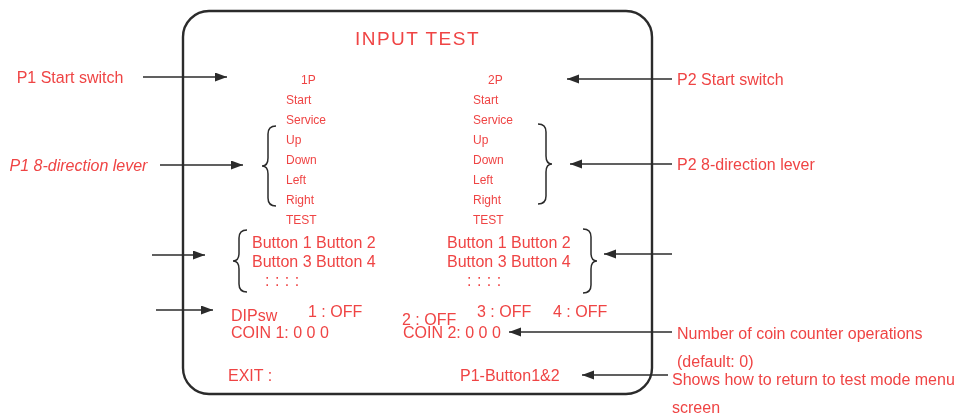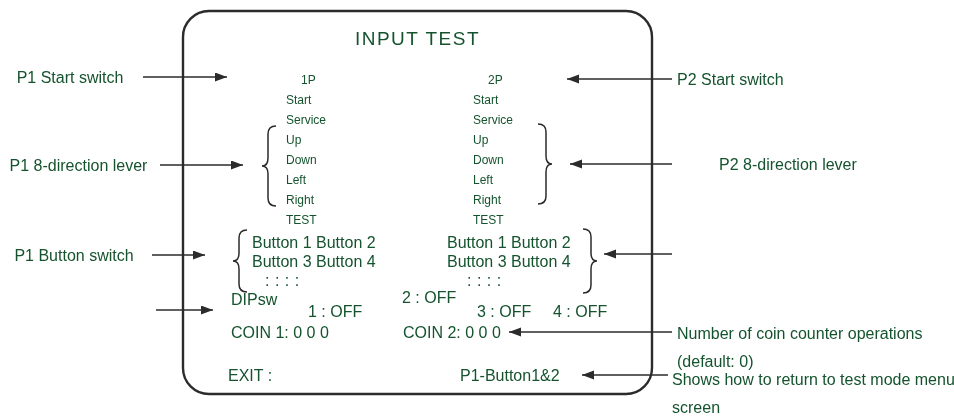--- a/index.html
+++ b/index.html
@@ -1,18 +1,18 @@
 <!DOCTYPE html>
 <html><head>
 <meta charset="utf-8">
 <style>
   html,body{margin:0;padding:0;background:#ffffff;}
   .canvas{
     position:relative;width:954px;height:418px;background:#ffffff;
-    font-family:"Liberation Sans", sans-serif;color:#14532d;overflow:hidden;
+    font-family:"Liberation Sans", sans-serif;color:#ef4444;overflow:hidden;
   }
   .abs{position:absolute;}
   svg.overlay{position:absolute;left:0;top:0;width:954px;height:418px;}
   .title{
     left:183px;top:28px;width:469px;text-align:center;
     font-size:19px;letter-spacing:1.5px;font-weight:500;
   }
   .col .row{height:20px;font-size:12px;line-height:20px;white-space:nowrap;}
   .col .hdr{padding-left:15px;}
   .btncol .brow{height:19px;font-size:16px;line-height:19px;white-space:nowrap;}
@@ -82,34 +82,33 @@
     <div class="brow">Button 3 Button 4</div>
     <div class="brow dots" style="padding-left:13px;">:     :          :     :</div>
   </div>
 
   <div class="abs btncol" style="left:447px;top:233px;">
     <div class="brow">Button 1 Button 2</div>
     <div class="brow">Button 3 Button 4</div>
     <div class="brow dots" style="padding-left:20px;">:     :          :     :</div>
   </div>
 
-  <div class="abs scr" style="left:231px;top:292px;">DIPsw</div>
+  <div class="abs scr" style="left:231px;top:308px;">DIPsw</div>
   <div class="abs scr" style="left:308px;top:304px;">1 : OFF</div>
-  <div class="abs scr" style="left:402px;top:290px;">2 : OFF</div>
+  <div class="abs scr" style="left:402px;top:312px;">2 : OFF</div>
   <div class="abs scr" style="left:477px;top:304px;">3 : OFF</div>
   <div class="abs scr" style="left:553px;top:304px;">4 : OFF</div>
 
   <div class="abs scr" style="left:231px;top:325px;">COIN 1: 0 0 0</div>
   <div class="abs scr" style="left:403px;top:325px;">COIN 2: 0 0 0</div>
 
   <div class="abs scr" style="left:228px;top:368px;">EXIT :</div>
   <div class="abs scr" style="left:460px;top:368px;">P1-Button1&amp;2</div>
 
   <div class="abs callout ra" style="left:0;width:140px;top:69px;">P1 Start switch</div>
-  <div class="abs callout ra" style="left:0;width:157px;top:157px;">P1 8-direction lever</div>
-  <div class="abs callout ra" style="left:0;width:148px;top:247px;">P1 Button switch</div>
+  <div class="abs callout ra" style="left:0;width:157px;top:157px;font-style:italic;">P1 8-direction lever</div>
 
   <div class="abs callout" style="left:677px;top:71px;">P2 Start switch</div>
-  <div class="abs callout" style="left:677px;top:156px;margin-left:42px;">P2 8-direction lever</div>
+  <div class="abs callout" style="left:677px;top:156px;">P2 8-direction lever</div>
   <div class="abs note" style="left:677px;top:320px;width:278px;">Number of coin counter operations (default: 0)</div>
   <div class="abs note" style="left:672px;top:366px;width:285px;">Shows how to return to test mode menu screen</div>
 
 </div>
 
 </body></html>

